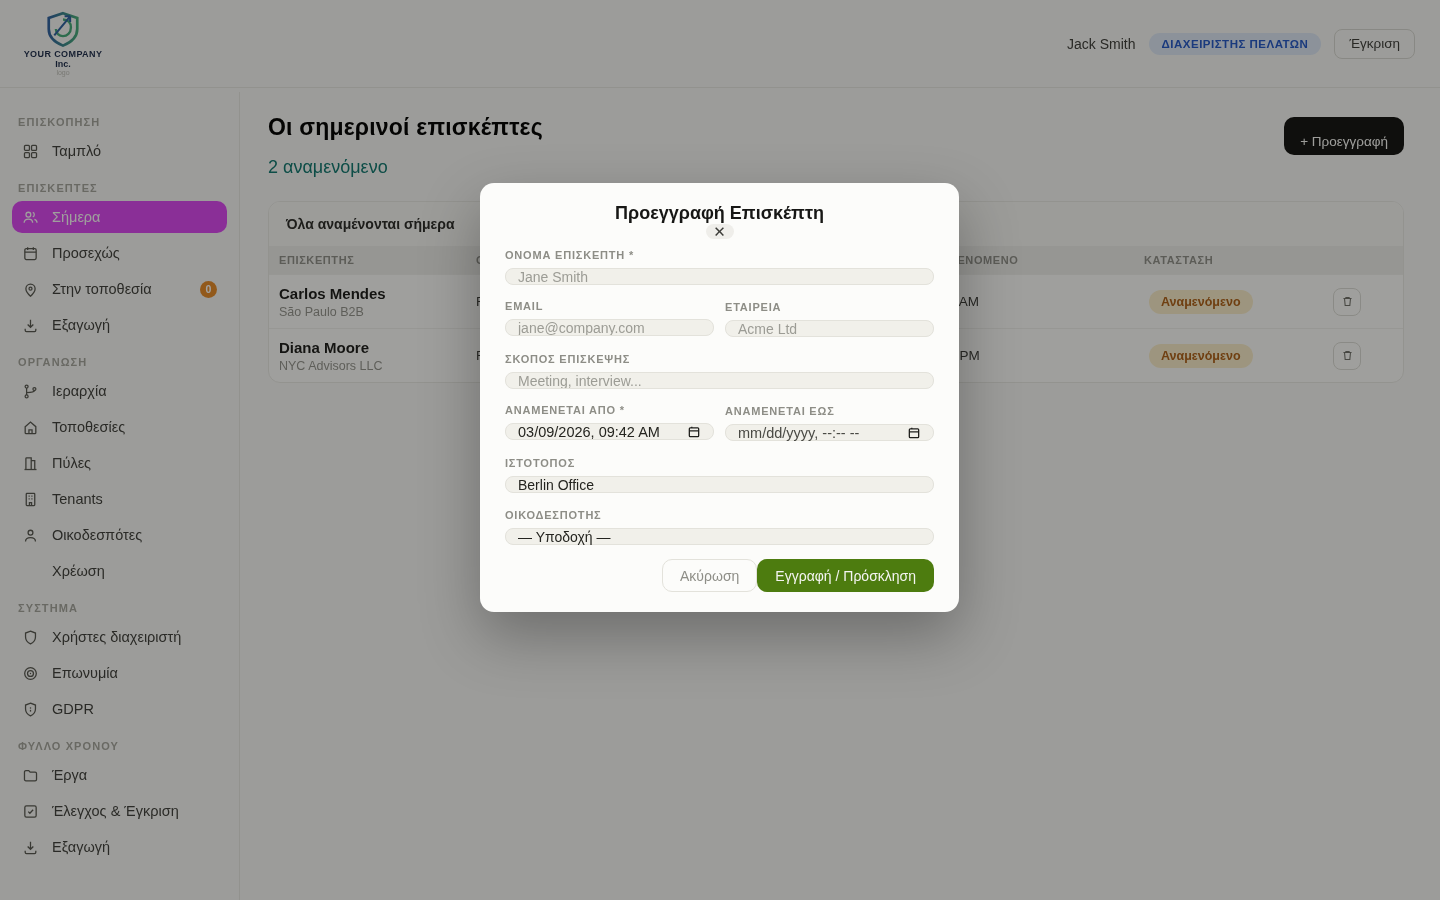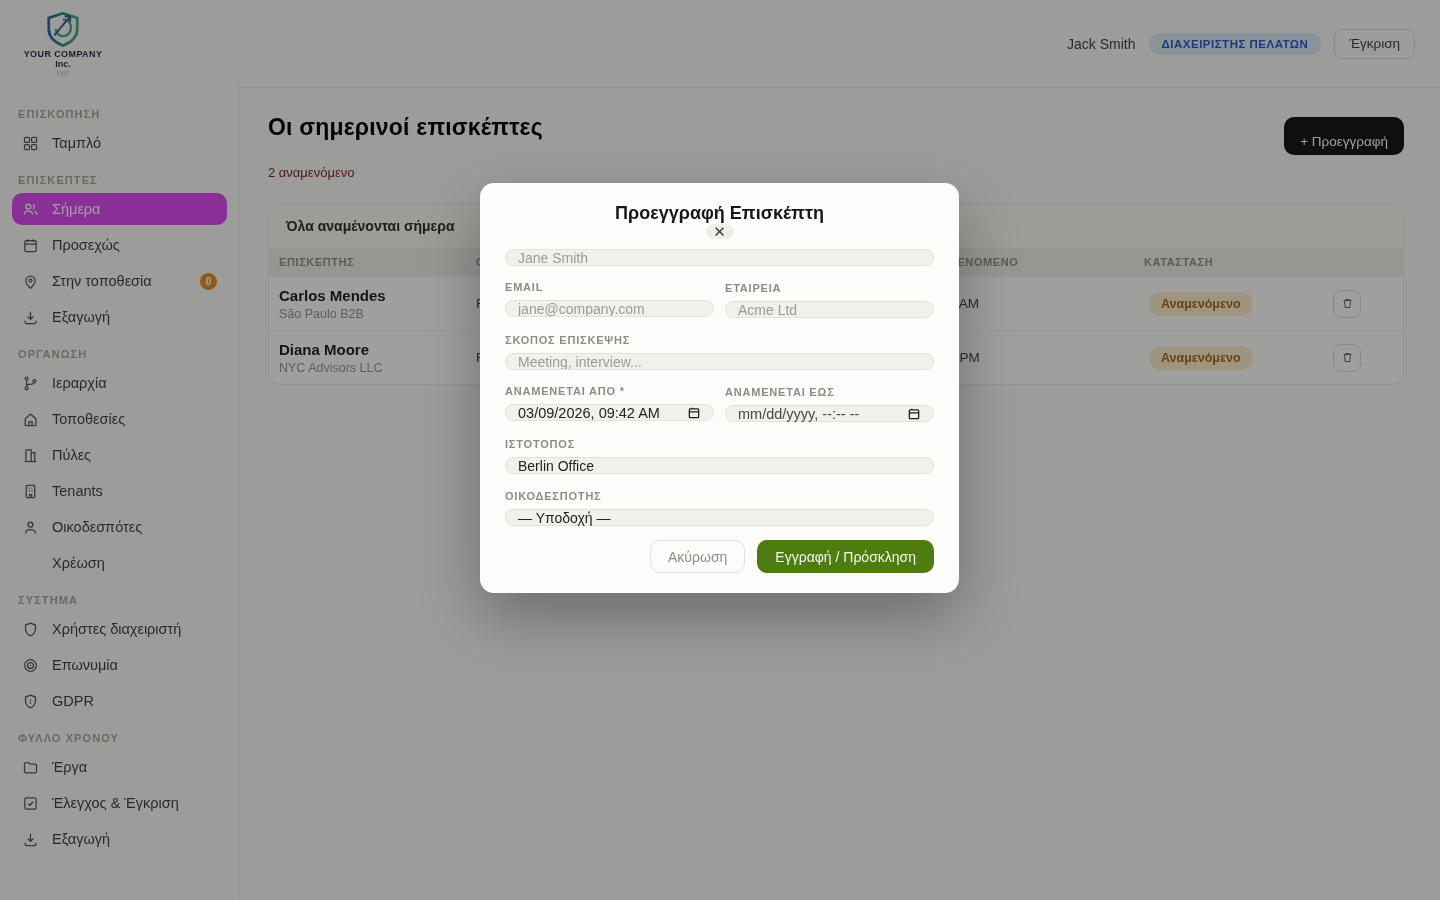--- a/index.html
+++ b/index.html
@@ -16,38 +16,38 @@
   .logo-line2 { font-size:9px; font-weight:bold; color:#1c2b4a; }
   .logo-line3 { font-size:7px; color:#bcbcb6; }
   .header-right { margin-left:auto; display:flex; align-items:center; gap:13px; }
   .user-name { font-size:14px; color:#3c3c38; }
   .role-badge { background:#dbe5f4; color:#2457c5; font-size:11.5px; font-weight:bold; letter-spacing:.5px;
                 padding:5px 13px; border-radius:999px; white-space:nowrap; }
   .logout-btn { height:30px; padding:0 14px; border:1px solid #d6d6d0; border-radius:8px; background:transparent;
                 font-size:13.5px; color:#3c3c38; font-family:inherit; cursor:pointer; }
 
   
-  .sidebar { position:absolute; top:84px; left:0; bottom:0; width:240px; border-right:1px solid #e5e5e1;
+  .sidebar { position:absolute; top:92px; left:0; bottom:0; width:240px; border-right:1px solid #e5e5e1;
              background:#f6f6f4; overflow:hidden; padding-top:9px; }
   .nav-section-label { margin:15px 18px 7px 18px; font-size:11px; font-weight:bold; letter-spacing:1.1px;
                        color:#a3a39c; text-transform:uppercase; }
   .nav-item { display:flex; align-items:center; gap:13px; height:32px; margin:4px 12px 3px 12px; padding:0 10px;
               border-radius:10px; font-size:14.5px; color:#3e3e3a; cursor:pointer; }
   .nav-item svg { width:17px; height:17px; flex:0 0 17px; stroke:#56564f; }
   .nav-item .icon-spacer { width:17px; flex:0 0 17px; }
   .nav-item.active { background:#d946ef; color:#fafaf8; }
   .nav-item.active svg { stroke:#fafaf8; }
   .nav-badge { margin-left:auto; min-width:17px; height:17px; border-radius:999px; background:#e58a28; color:#fff;
                font-size:10.5px; font-weight:bold; display:flex; align-items:center; justify-content:center; padding:0 4px; }
 
   
   .main { position:absolute; top:88px; left:240px; right:0; bottom:0; padding:26px 36px 0 28px; }
   .main-head { display:flex; justify-content:space-between; }
   .page-title { font-size:23px; font-weight:bold; color:#000000; letter-spacing:.2px; }
-  .page-subtitle { margin-top:24px; font-size:13px; color:#7f1d1d; }
+  .page-subtitle { margin-top:16px; font-size:18px; color:#0f766e; }
   .add-btn { align-self:flex-start; margin-top:3px; height:38px; padding:17px 16px; border:none; border-radius:10px;
              background:#121211; color:#f7f7f4; font-size:13.5px; font-family:inherit; cursor:pointer; }
 
   .card { margin-top:23px; background:#fbfbf9; border:1px solid #e7e7e3; border-radius:12px; overflow:hidden; }
   .card-header { height:44px; display:flex; align-items:center; padding:0 17px; font-size:14px; font-weight:bold;
                  color:#2b2b28; background:#f6f6f3; }
   .trow { display:grid; grid-template-columns:197px 430px 238px 189px 1fr; align-items:center; padding-left:10px; }
   .thead { height:28px; background:#ececE9; }
   .thead .th { font-size:11px; font-weight:bold; letter-spacing:.6px; color:#8e8e88; text-transform:uppercase;
                white-space:nowrap; overflow:hidden; }
@@ -75,21 +75,21 @@
   .flabel { font-size:11px; font-weight:bold; letter-spacing:.8px; color:#8d8d86; text-transform:uppercase; height:13px; }
   .finput, .fselect, .fdatetime { margin-top:6px; width:100%; height:17px; background:#f1f0ea;
         border:1px solid #e3e2db; border-radius:8px; padding:0 12px; font-size:14px; font-family:inherit;
         color:#24241f; display:flex; align-items:center; }
   input.finput { display:block; }
   input.finput::placeholder { color:#9c9c95; opacity:1; }
   .two-col { display:grid; grid-template-columns:1fr 1fr; column-gap:11px; }
   .fdatetime { justify-content:space-between; font-size:14.5px;gap:16px; }
   .fdatetime.empty span.dt-text { color:#4a4a45; }
   .fdatetime svg { width:14px; height:14px; stroke:#1f1f1c; }
-  .modal-footer { display:flex; justify-content:flex-end; gap:12px; margin-top:14px; }
+  .modal-footer { display:flex; justify-content:flex-end; margin-top:14px; }
   .cancel-btn { height:33px; padding:0 17px; border:1px solid #e3e2db; border-radius:10px; background:#fcfcfa;
                 color:#8e8e87; font-size:14px; font-family:inherit; cursor:pointer; }
   .submit-btn { height:33px; padding:0 18px; border:none; border-radius:10px; background:#4d7c0f; color:#f5f5f2;
                 font-size:14px; font-family:inherit; cursor:pointer; }
 </style>
 </head>
 <body>
 
 <div id="app">
 
@@ -320,20 +320,21 @@
 
   <div class="overlay"></div>
 
   <div class="modal">
     <div class="modal-head">
       <div class="modal-title">Προεγγραφή Επισκέπτη</div>
       <button class="close-btn">✕</button>
     </div>
 
     <div class="fgroup">
+      <div class="flabel">ΟΝΟΜΑ ΕΠΙΣΚΕΠΤΗ *</div>
       <input class="finput" type="text" placeholder="Jane Smith" style="">
     </div>
 
     <div class="two-col">
       <div class="fgroup">
         <div class="flabel">EMAIL</div>
         <input class="finput" type="text" placeholder="jane@company.com" style="">
       </div>
       <div class="fgroup">
         <div class="flabel">ΕΤΑΙΡΕΙΑ</div>

